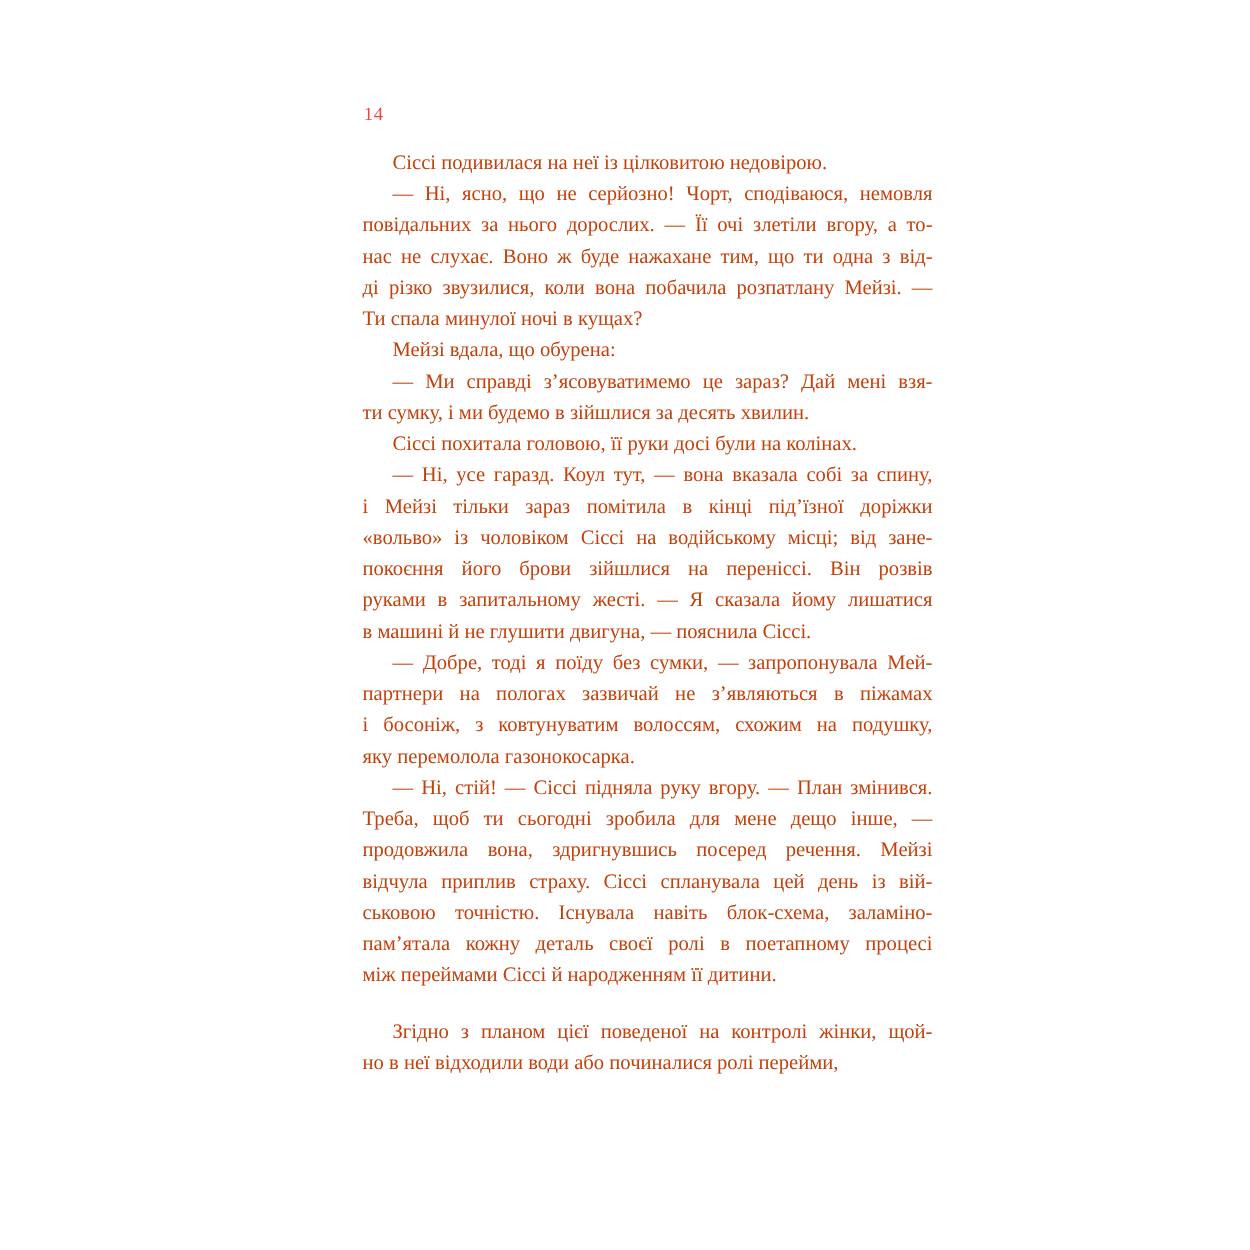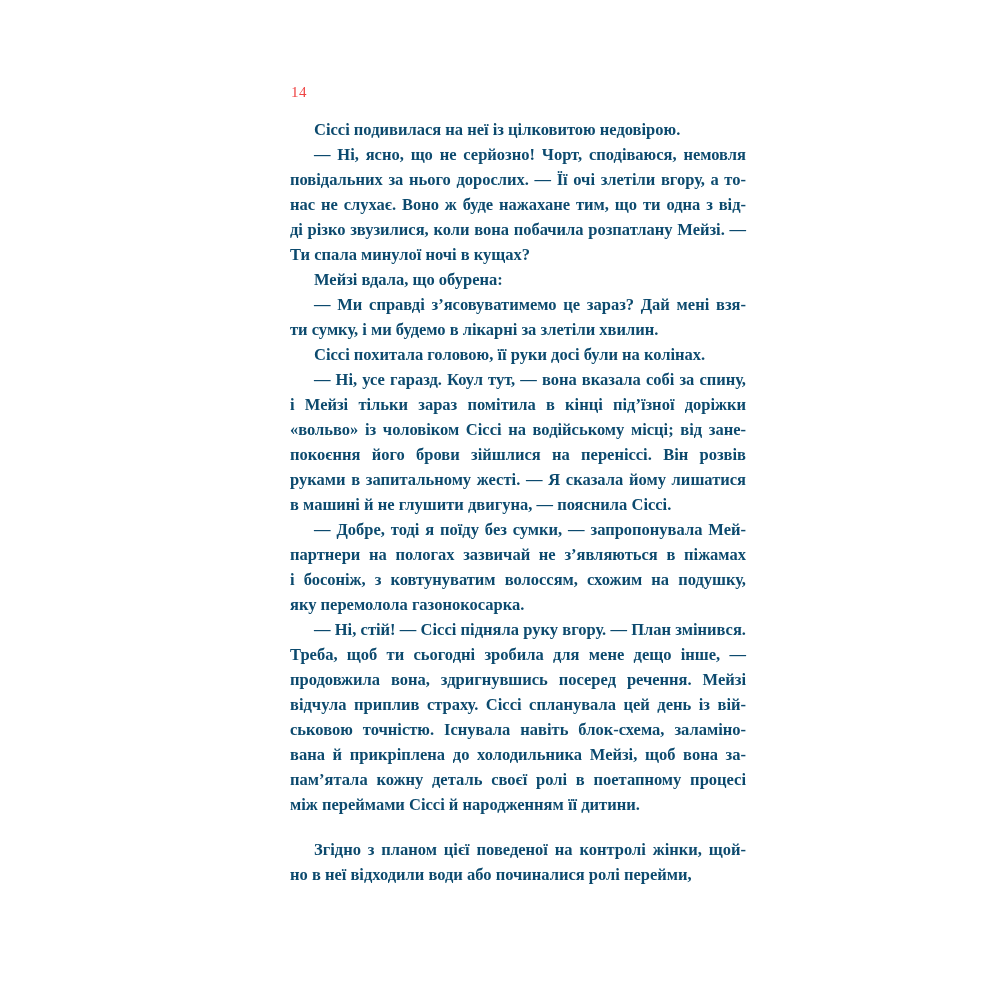--- a/index.html
+++ b/index.html
@@ -28,22 +28,21 @@
     letter-spacing: 0.5px;
     color: #ef4444;
   }
   .text-block {
     position: absolute;
     left: 290px;
     top: 117px;
     width: 456px;
     font-size: 16.5px;
     line-height: 25px;
-    color: #0c4a6e;
-    font-weight: bold;
+    color: #c2410c;
   }
   .para {
     margin: 0;
     padding: 0;
   }
   .para.section-gap {
     margin-top: 20px;
   }
   .line {
     display: block;
@@ -72,21 +71,21 @@
         <span class="line">повідальних за нього дорослих. — Її очі злетіли вгору, а то-</span>
         <span class="line">нас не слухає. Воно ж буде нажахане тим, що ти одна з від-</span>
         <span class="line">ді різко звузилися, коли вона побачила розпатлану Мейзі. —</span>
         <span class="line last">Ти спала минулої ночі в кущах?</span>
       </p>
       <p class="para">
         <span class="line first last">Мейзі вдала, що обурена:</span>
       </p>
       <p class="para">
         <span class="line first">— Ми справді з’ясовуватимемо це зараз? Дай мені взя-</span>
-        <span class="line last">ти сумку, і ми будемо в лікарні за злетіли хвилин.</span>
+        <span class="line last">ти сумку, і ми будемо в зійшлися за десять хвилин.</span>
       </p>
       <p class="para">
         <span class="line first last">Сіссі похитала головою, її руки досі були на колінах.</span>
       </p>
       <p class="para">
         <span class="line first">— Ні, усе гаразд. Коул тут, — вона вказала собі за спину,</span>
         <span class="line">і Мейзі тільки зараз помітила в кінці під’їзної доріжки</span>
         <span class="line">«вольво» із чоловіком Сіссі на водійському місці; від зане-</span>
         <span class="line">покоєння його брови зійшлися на переніссі. Він розвів</span>
         <span class="line">руками в запитальному жесті. — Я сказала йому лишатися</span>
@@ -97,21 +96,20 @@
         <span class="line">партнери на пологах зазвичай не з’являються в піжамах</span>
         <span class="line">і босоніж, з ковтунуватим волоссям, схожим на подушку,</span>
         <span class="line last">яку перемолола газонокосарка.</span>
       </p>
       <p class="para">
         <span class="line first">— Ні, стій! — Сіссі підняла руку вгору. — План змінився.</span>
         <span class="line">Треба, щоб ти сьогодні зробила для мене дещо інше, —</span>
         <span class="line">продовжила вона, здригнувшись посеред речення. Мейзі</span>
         <span class="line">відчула приплив страху. Сіссі спланувала цей день із вій-</span>
         <span class="line">ськовою точністю. Існувала навіть блок-схема, заламіно-</span>
-        <span class="line">вана й прикріплена до холодильника Мейзі, щоб вона за-</span>
         <span class="line">пам’ятала кожну деталь своєї ролі в поетапному процесі</span>
         <span class="line last">між переймами Сіссі й народженням її дитини.</span>
       </p>
       <p class="para section-gap">
         <span class="line first">Згідно з планом цієї поведеної на контролі жінки, щой-</span>
         <span class="line last">но в неї відходили води або починалися ролі перейми,</span>
       </p>
     </div>
 </div>
 

